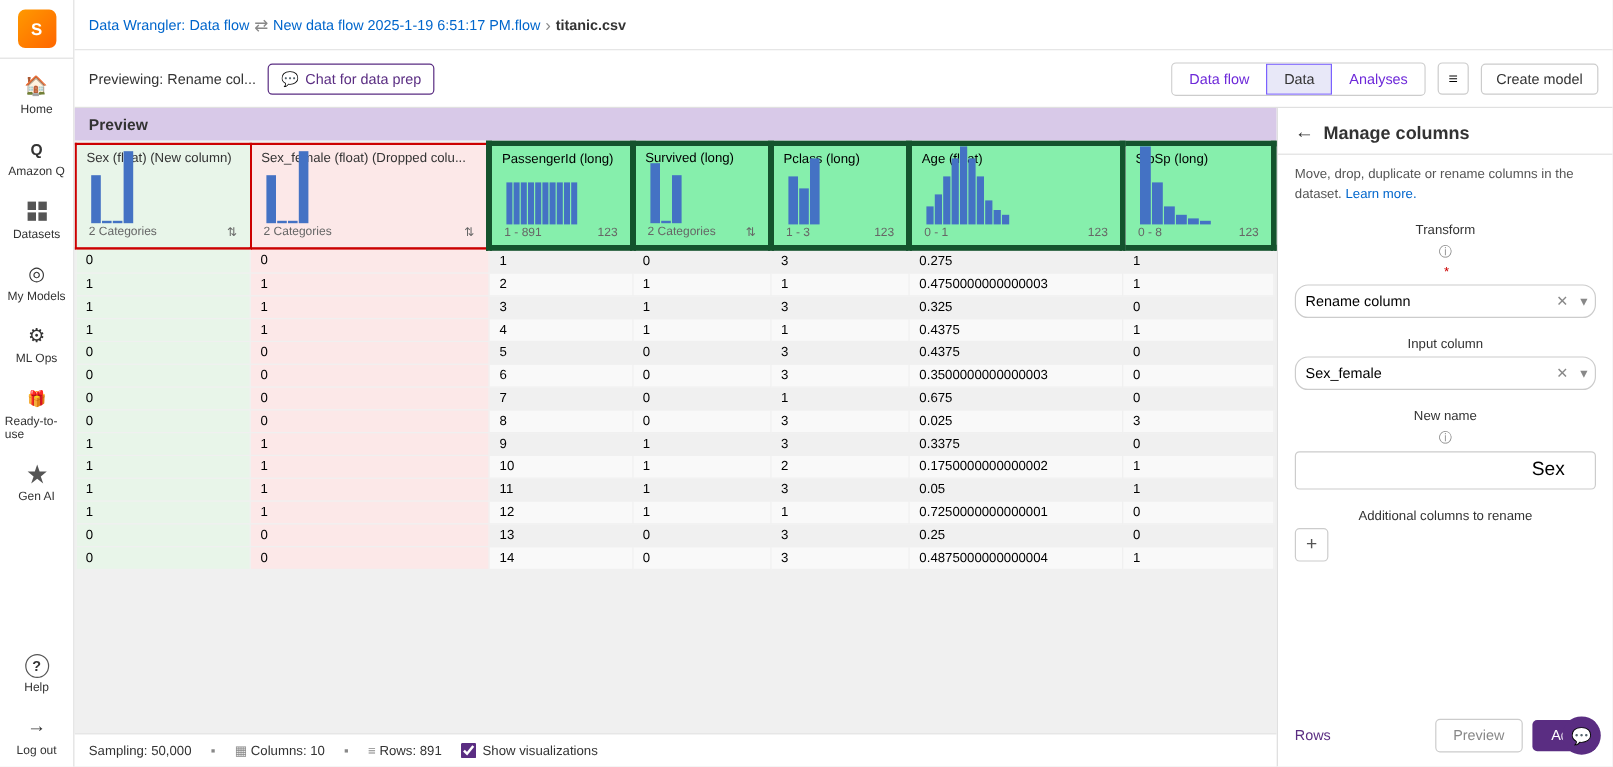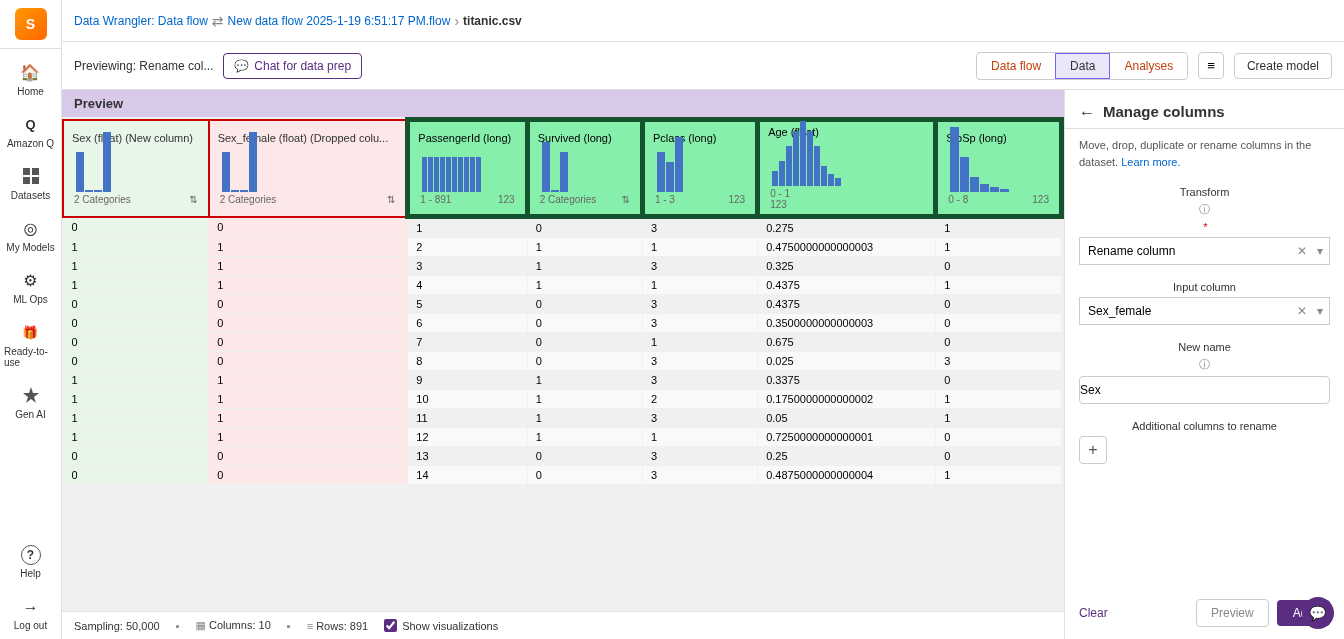--- a/index.html
+++ b/index.html
@@ -20,21 +20,21 @@
     .breadcrumb { display: flex; align-items: center; gap: 4px; color: #333; font-size: 12px; }
     .breadcrumb-link { color: #0066cc; cursor: pointer; }
     .breadcrumb-sep { color: #888; font-size: 14px; }
 
     
     .toolbar { height: 48px; background: #fff; border-bottom: 1px solid #e0e0e0; display: flex; align-items: center; padding: 0 12px; gap: 10px; }
     .preview-label { font-size: 12px; color: #333; font-weight: 500; }
     .chat-btn { display: flex; align-items: center; gap: 5px; border: 1px solid #5a2d82; color: #5a2d82; background: #fff; border-radius: 4px; padding: 5px 10px; cursor: pointer; font-size: 12px; }
     .toolbar-spacer { flex: 1; }
     .tab-group { display: flex; align-items: center; border: 1px solid #ccc; border-radius: 4px; overflow: hidden; }
-    .tab-btn { padding: 5px 14px; cursor: pointer; font-size: 12px; background: #fff; border: none; color: #c2410c; }
+    .tab-btn { padding: 5px 14px; cursor: pointer; font-size: 12px; background: #fff; border: none; color: #6d28d9; }
     .tab-btn.active { background: #e8e8f8; color: #333; font-weight: 500; border: 1px solid #7b61ff; }
     .create-model-btn { background: #fff; border: 1px solid #ccc; border-radius: 4px; padding: 5px 12px; cursor: pointer; font-size: 12px; color: #333; }
     .list-icon-btn { border: 1px solid #ccc; border-radius: 4px; padding: 5px 8px; cursor: pointer; background: #fff; }
 
     
     .content { flex: 1; display: flex; overflow: hidden; }
 
     
     .preview-panel { flex: 1; display: flex; flex-direction: column; overflow: hidden; }
     .preview-header { background: #d8c9e8; padding: 6px 12px; font-weight: 600; font-size: 13px; color: #333; }
@@ -60,25 +60,25 @@
     
     .right-panel { width: 280px; background: #fff; border-left: 1px solid #e0e0e0; display: flex; flex-direction: column; padding: 0; overflow-y: auto; }
     .right-panel-header { display: flex; align-items: center; gap: 8px; padding: 12px 14px 8px; border-bottom: 1px solid #e0e0e0; }
     .back-arrow { color: #333; font-size: 16px; cursor: pointer; }
     .right-panel-title { font-size: 15px; font-weight: 600; color: #333; }
     .right-panel-desc { font-size: 11px; color: #555; padding: 8px 14px; line-height: 1.5; }
     .right-panel-desc a { color: #0066cc; text-decoration: none; }
     .form-section { padding: 8px 14px; }
     .form-label { font-size: 11px; color: #333; margin-bottom: 4px; display: flex; align-items: center; gap: 4px; font-weight: 500; flex-direction: column; }
     .form-label .info-icon { color: #888; font-size: 11px; }
-    .select-wrapper { position: relative; display: flex; align-items: center; border: 1px solid #ccc; border-radius: 0; background: #fff; }
+    .select-wrapper { position: relative; display: flex; align-items: center; border: 1px solid #ccc; border-radius: 11px; background: #fff; }
     .select-wrapper select { width: 100%; padding: 6px 28px 6px 8px; appearance: none; border: none; background: transparent; font-size: 12px; cursor: pointer; outline: none; }
     .select-wrapper .clear-icon { position: absolute; right: 22px; color: #888; cursor: pointer; font-size: 12px; }
     .select-wrapper .dropdown-icon { position: absolute; right: 6px; color: #888; font-size: 12px; }
-    .form-input { width: 100%; padding: 6px 0; border: 1px solid #ccc; border-radius: 4px; font-size: 12px; outline: none; }
+    .form-input { width: 100%; padding: 6px 25px; border: 1px solid #ccc; border-radius: 4px; font-size: 16px; outline: none; text-align: right; }
     .add-col-btn { width: 28px; height: 28px; border: 1px solid #ccc; border-radius: 4px; background: #fff; cursor: pointer; display: flex; align-items: center; justify-content: center; font-size: 16px; color: #555; }
     .bottom-actions { display: flex; align-items: center; padding: 12px 14px; gap: 8px; margin-top: auto; }
     .clear-btn { color: #5a2d82; background: none; border: none; cursor: pointer; font-size: 12px; margin-right: auto; }
     .preview-btn { border: 1px solid #ccc; background: #fff; border-radius: 4px; padding: 6px 14px; font-size: 12px; cursor: pointer; color: #888; }
     .add-btn { background: #5a2d82; color: #fff; border: none; border-radius: 4px; padding: 6px 16px; font-size: 12px; cursor: pointer; }
 
     
     .data-table-wrapper::-webkit-scrollbar { width: 6px; height: 6px; }
     .data-table-wrapper::-webkit-scrollbar-thumb { background: #ccc; border-radius: 3px; }
   </style>
@@ -255,21 +255,21 @@
                   <div class="chart-bar" style="height:25px;width:6px"></div>
                   <div class="chart-bar" style="height:40px;width:6px"></div>
                   <div class="chart-bar" style="height:55px;width:6px"></div>
                   <div class="chart-bar" style="height:65px;width:6px"></div>
                   <div class="chart-bar" style="height:55px;width:6px"></div>
                   <div class="chart-bar" style="height:40px;width:6px"></div>
                   <div class="chart-bar" style="height:20px;width:6px"></div>
                   <div class="chart-bar" style="height:12px;width:6px"></div>
                   <div class="chart-bar" style="height:8px;width:6px"></div>
                 </div>
-                <div style="display:flex;justify-content:space-between;font-size:10px;color:#666;padding:0 2px;flex-direction:column;">
+                <div style="display:flex;justify-content:space-between;font-size:10px;color:#666;padding:0 2px;">
                   <span>0 - 1</span>
                   <span>123</span>
                 </div>
               </th>
               <th style="min-width:120px;">
                 <div style="font-size:11px;font-weight:500;">SibSp (long)</div>
                 <div class="chart-cell" style="gap:1px;">
                   <div class="chart-bar" style="height:65px;width:9px"></div>
                   <div class="chart-bar" style="height:35px;width:9px"></div>
                   <div class="chart-bar" style="height:15px;width:9px"></div>
@@ -484,21 +484,21 @@
           <span>Additional columns to rename</span>
         </div>
         <button class="add-col-btn">
           <span>+</span>
         </button>
       </div>
 
       <div style="flex:1;"></div>
 
       <div class="bottom-actions">
-        <button class="clear-btn">Clear</button>
+        <button class="clear-btn">Rows</button>
         <button class="preview-btn">Preview</button>
         <button class="add-btn">Add</button>
       </div>
 
       <div style="position:absolute;bottom:10px;right:10px;width:32px;height:32px;background:#5a2d82;border-radius:50%;display:flex;align-items:center;justify-content:center;cursor:pointer;">
         <span style="color:#fff;font-size:14px;">💬</span>
       </div>
     </div>
   </div>
 </div>

